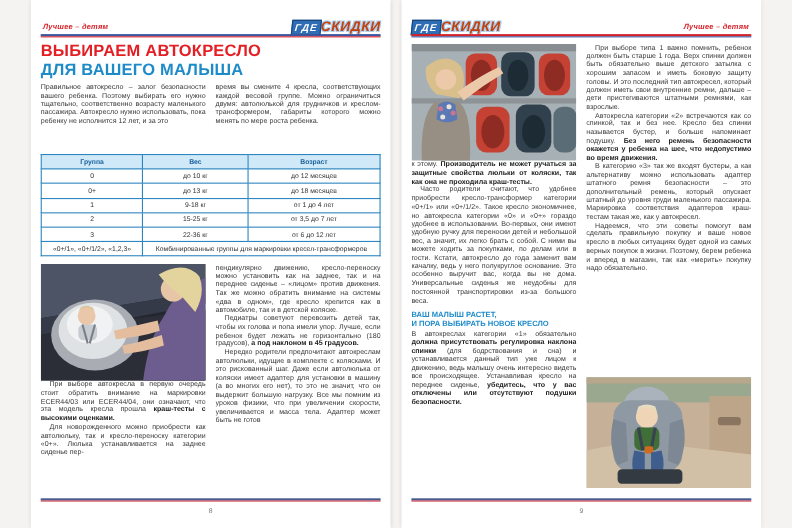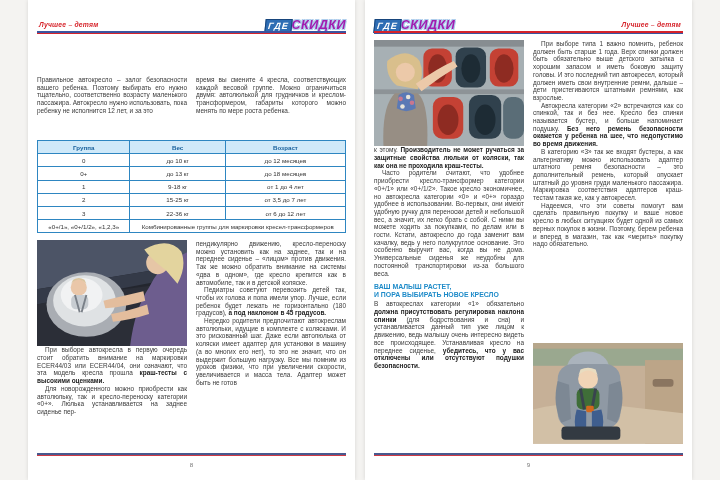--- a/index.html
+++ b/index.html
@@ -12,21 +12,21 @@
 
   
   .hdr { position:absolute; top:11px; left:9px; right:9px; height:20px; }
   .tagline { position:absolute; bottom:3px; font-size:6.8px; font-weight:bold;
     font-style:italic; color:#d6232a; letter-spacing:.2px; }
   .tagline.l { left:2px; } .tagline.r { right:2px; }
   .logo { position:absolute; bottom:-2px; white-space:nowrap; font-style:italic; font-weight:bold; }
   .logo.r { right:0; } .logo.l { left:0; }
   .logo-gde { display:inline-block; background:#2e6db4; color:#fff; font-size:9px;
     padding:1px 2px; border:1px solid #17457c; transform:skewX(-6deg); letter-spacing:1px; }
-  .logo-skidki { color:#a21caf; font-size:12.5px; letter-spacing:.5px;
+  .logo-skidki { color:#c2410c; font-size:12.5px; letter-spacing:.5px;
     text-shadow:-1px -1px 0 #aecdec, 1px 1px 0 #aecdec, 1px -1px 0 #aecdec, -1px 1px 0 #aecdec; }
   .rule { position:absolute; top:31px; left:9px; right:9px; height:0; }
   .rule.blue-red { border-top:2.2px solid #3b55a0; border-bottom:1.2px solid #d6232a; }
   .rule.red-blue { border-top:2.2px solid #d6232a; border-bottom:1.2px solid #3b55a0; }
 
   
   .title { position:absolute; top:38px; left:9px; right:9px; font-weight:bold;
     font-size:15px; line-height:17px; letter-spacing:.2px; }
   .title .t1 { color:#e31e24; } .title .t2 { color:#1e8bc9; }
 
@@ -75,20 +75,24 @@
 
   <div class="page" id="page-left">
     <div class="hdr">
       <span class="tagline l">Лучшее – детям</span>
       <span class="logo r">
         <span class="logo-gde">ГДЕ</span><span class="logo-skidki">СКИДКИ</span>
       </span>
     </div>
     <div class="rule blue-red"></div>
 
+    <div class="title">
+      <div class="t1">ВЫБИРАЕМ АВТОКРЕСЛО</div>
+      <div class="t2">ДЛЯ ВАШЕГО МАЛЫША</div>
+    </div>
 
     <div class="intro bodytxt">
       <div>
           <p class="cont">Правильное автокресло – залог безопасности вашего ребенка. Поэтому выбирать его нужно тщательно, соответственно возрасту маленького пассажира. Автокресло нужно использовать, пока ребенку не исполнится 12 лет, и за это</p>
         </div>
       <div>
           <p class="cont">время вы смените 4 кресла, соответствующих каждой весовой группе. Можно ограничиться двумя: автолюлькой для грудничков и креслом-трансформером, габариты которого можно менять по мере роста ребенка.</p>
         </div>
     </div>
 

